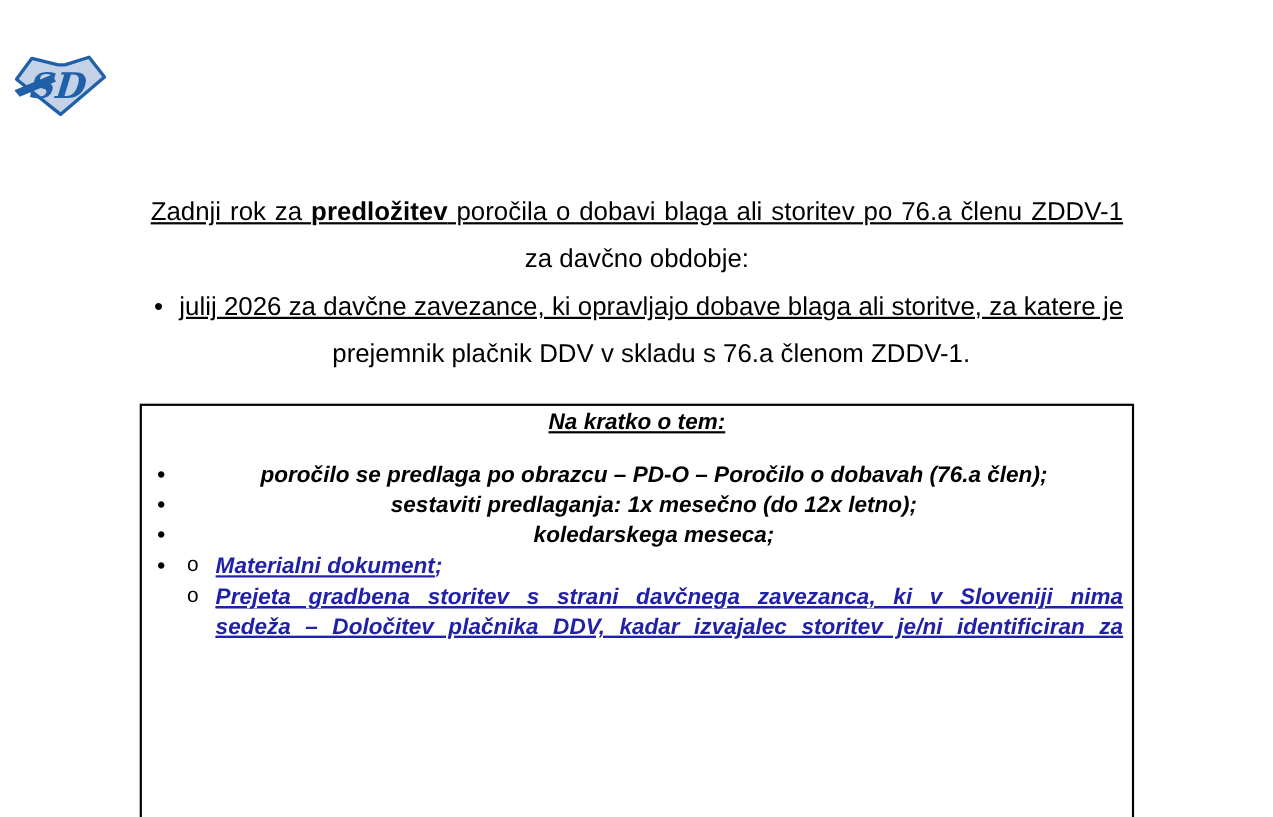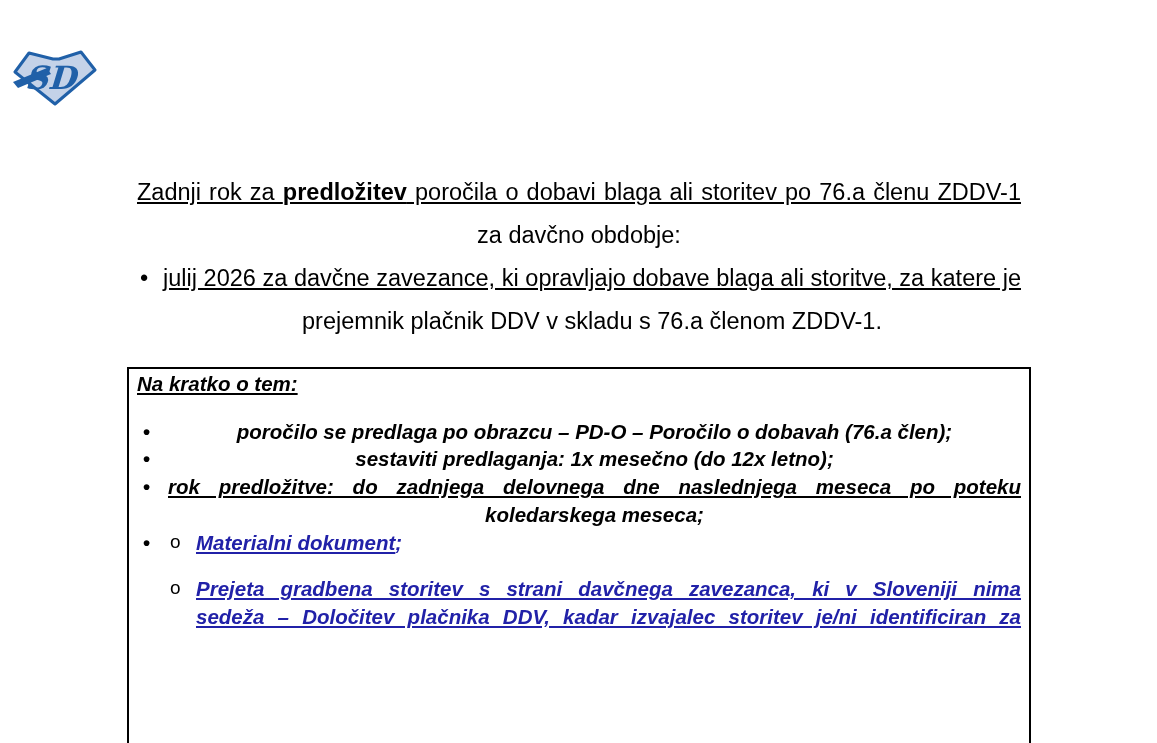--- a/index.html
+++ b/index.html
@@ -33,21 +33,21 @@
 
   
   .summary-box {
     position: absolute; left: 127px; top: 367px;
     width: 904px; height: 420px;
     border: 2px solid #000;
     padding: 1px 8px 0 8px;
     font-size: 20.5px; line-height: 27.7px;
     font-style: italic; font-weight: bold;
   }
-  .box-title { text-align: left; }
+  .box-title { text-align: center; }
   .box-title .u { text-decoration: underline; }
 
   ul.box-list { list-style: none; }
   ul.box-list > li { position: relative; padding-left: 31px; }
   ul.box-list > li::before {
     content: "\2022";
     position: absolute; left: 6px; top: 0;
     font-style: normal;
   }
   li.gap-above { margin-top: 20px; }
@@ -57,21 +57,21 @@
   ul.sub-list > li::before {
     content: "o";
     position: absolute; left: 2px; top: -1px;
     font-style: normal; font-weight: normal; font-size: 19px;
   }
   .doc-link, .doc-link .line {
     color: #2121A8;
     text-decoration: underline;
     cursor: pointer;
   }
-  .doc-link { display: block; margin-top: 19px; }
+  .doc-link { display: block; }
   .link-suffix { color: #2121A8; text-decoration: none; }
 </style>
 </head>
 <body>
 
 <div class="page">
 
   <svg class="logo" viewBox="0 0 85 58" aria-hidden="true">
     <path d="M42 56 L2 24 L16 5 L40 11 L46 11 L68 4 L82 22 Z" fill="#C4D2E8" stroke="#2060A8" stroke-width="3" stroke-linejoin="round"></path>
     <path d="M0 34 L34 20 L38 26 L5 40 Z" fill="#2060A8"></path>
@@ -101,21 +101,20 @@
 
       <li class="gap-above">
         <span class="line">poročilo se predlaga po obrazcu – PD-O – Poročilo o dobavah (76.a člen);</span>
       </li>
 
       <li>
         <span class="line">sestaviti predlaganja: 1x mesečno (do 12x letno);</span>
       </li>
 
       <li>
-        <span class="line jl">rok predložitve: do zadnjega delovnega dne naslednjega meseca po poteku</span>
         <span class="line">koledarskega meseca;</span>
       </li>
 
       <li>
         <ul class="sub-list">
           <li>
             <a class="doc-link" style="display:inline">Materialni dokument</a><span class="link-suffix">;</span>
           </li>
           <li>
             <a class="doc-link">

